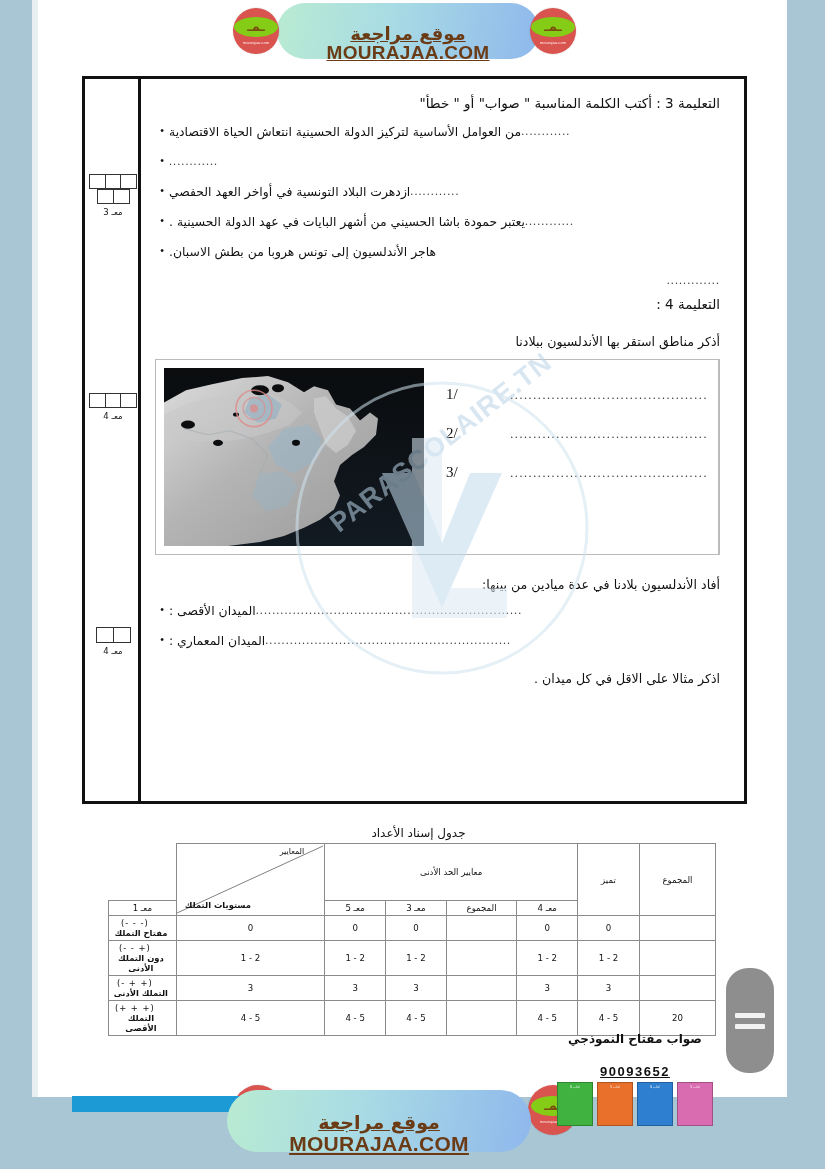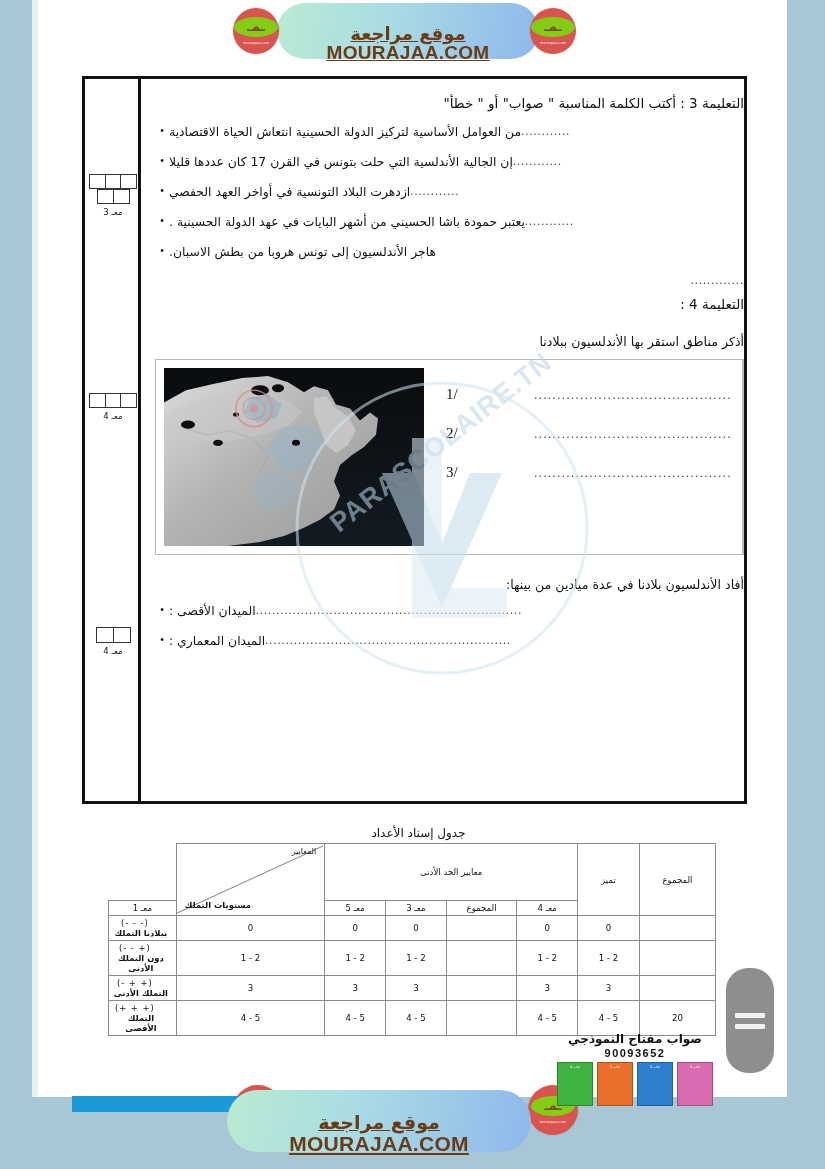--- a/index.html
+++ b/index.html
@@ -83,21 +83,21 @@
     position:absolute;left:82px;top:76px;width:665px;height:728px;
     border:3px solid #111;box-sizing:border-box;background:#fff;
   }
   
   .frame-margin{
     position:absolute;right:auto;left:0;top:0;width:56px;height:100%;
     border-left:none;border-right:3px solid #111;box-sizing:border-box;
   }
   .frame-body{
     position:absolute;left:56px;top:0;right:0;bottom:0;
-    padding:10px 0 8px 14px;box-sizing:border-box;
+    padding:10px 24px 8px 14px;box-sizing:border-box;
   }
 
   
   .mark-box{position:absolute;left:4px;width:48px;}
   .grid-tbl{border-collapse:collapse;margin:0 auto;}
   .grid-tbl td{border:1px solid #333;width:15px;height:13px;padding:0;}
   .mark-label{
     font-family:"DejaVu Sans",sans-serif;font-size:8.5px;color:#111;
     text-align:center;margin-top:3px;letter-spacing:.3px;
   }
@@ -186,21 +186,21 @@
     border:1px solid #8a8a8a;text-align:center;vertical-align:middle;
     padding:2px 3px;font-weight:400;
   }
   .diag-cell{
     position:relative;height:52px;width:206px;padding:0 !important;
   }
   .diag-cell .dg-line{
     position:absolute;left:0;top:0;width:100%;height:100%;
   }
   .diag-cell .dg-a{
-    position:absolute;top:3px;right:8px;font-size:8px;
+    position:absolute;top:3px;right:20px;font-size:8px;
   }
   .diag-cell .dg-b{
     position:absolute;bottom:5px;left:8px;font-size:8.4px;font-weight:700;
   }
   .crit-cell{text-align:right;padding-right:6px !important;font-size:8.4px;}
   .crit-cell .cname{font-weight:700;}
   .crit-cell .csign{display:inline-block;margin-right:12px;letter-spacing:1px;}
   .h-tall{height:52px;}
   .r-h{height:19px;}
 
@@ -220,22 +220,22 @@
   
   .pub{
     position:absolute;left:520px;top:1032px;width:230px;z-index:35;
     text-align:center;
   }
   .pub-name{
     font-family:"DejaVu Sans",sans-serif;font-size:12px;font-weight:700;
     color:#111;letter-spacing:1.5px;
   }
   .pub-phone{
-    font-family:"Liberation Sans",sans-serif;font-size:11px;font-weight:700;
-    color:#111;letter-spacing:1.5px;margin-top:1px;
+    font-family:"Liberation Sans",sans-serif;font-size:13px;font-weight:700;
+    color:#111;letter-spacing:1.5px;margin-top:18px;text-decoration:underline;
   }
   .pub-books{
     display:flex;flex-direction:row;gap:4px;justify-content:center;margin-top:3px;
   }
   .book{
     width:36px;height:44px;border:1px solid rgba(0,0,0,.25);
     font-size:3.4px;color:#fff;overflow:hidden;position:relative;
     font-family:"Liberation Sans",sans-serif;line-height:1.2;padding:2px;
     box-sizing:border-box;text-align:center;
   }
@@ -336,21 +336,20 @@
     <div class="q-title">التعليمة 3 : أكتب الكلمة المناسبة " صواب" أو " خطأ"</div>
 
     <ul class="q-list">
       <li>
         <span class="bullet">•</span>
         <span class="stmt">من العوامل الأساسية لتركيز  الدولة الحسينية انتعاش الحياة الاقتصادية</span>
         <span class="dots">............</span>
       </li>
       <li>
         <span class="bullet">•</span>
-        <span class="stmt">إن الجالية الأندلسية التي حلت بتونس في القرن 17 كان عددها قليلا</span>
         <span class="dots">............</span>
       </li>
       <li>
         <span class="bullet">•</span>
         <span class="stmt">ازدهرت  البلاد التونسية في أواخر العهد الحفصي</span>
         <span class="dots">............</span>
       </li>
       <li>
         <span class="bullet">•</span>
         <span class="stmt">يعتبر حمودة باشا الحسيني من أشهر البايات في عهد الدولة الحسينية .</span>
@@ -429,20 +428,21 @@
         <span class="stmt">الميدان الأقصى :</span>
         <span class="dots">.................................................................</span>
       </li>
       <li>
         <span class="bullet">•</span>
         <span class="stmt">الميدان المعماري :</span>
         <span class="dots">............................................................</span>
       </li>
     </ul>
 
+    <div class="sub-text">اذكر مثالا على الاقل في كل ميدان .</div>
   </div>
 </div>
 
 <div class="wm">
   <svg width="300" height="320" viewBox="0 0 300 320">
     <circle cx="150" cy="150" r="145" fill="none" stroke="#cfe3ef" stroke-width="3"></circle>
     <path d="M120,60 L150,60 L150,210 L215,210 L215,240 L120,240 Z" fill="#dbe9f4"></path>
     <path d="M90,95 L150,230 L210,95 L178,95 L150,165 L122,95 Z" fill="#c3dcee"></path>
   </svg>
   <div class="wm-text">PARASCOLAIRE.TN</div>
@@ -475,21 +475,21 @@
 
     <tr class="r-h">
       <td></td>
       <td>0</td>
       <td>0</td>
       <td></td>
       <td>0</td>
       <td>0</td>
       <td>0</td>
       <td class="crit-cell">
-        <span class="csign">(- - -)</span><span class="cname">ببلادنا التملك</span>
+        <span class="csign">(- - -)</span><span class="cname">مفتاح التملك</span>
       </td>
     </tr>
     <tr class="r-h">
       <td></td>
       <td>2 - 1</td>
       <td>2 - 1</td>
       <td></td>
       <td>2 - 1</td>
       <td>2 - 1</td>
       <td>2 - 1</td>

